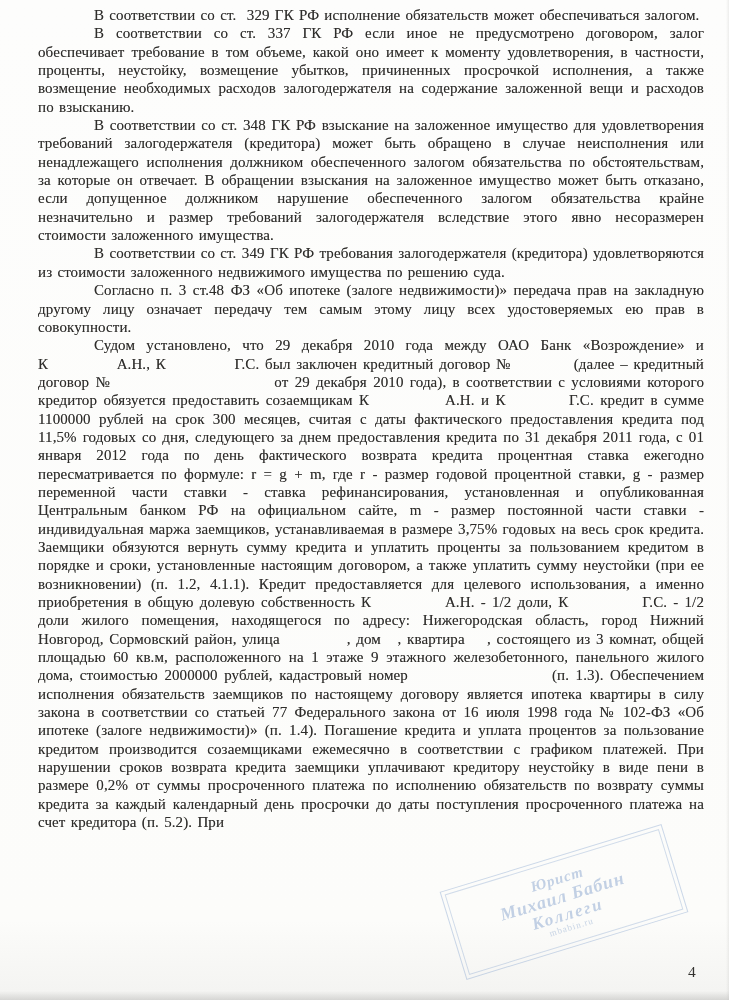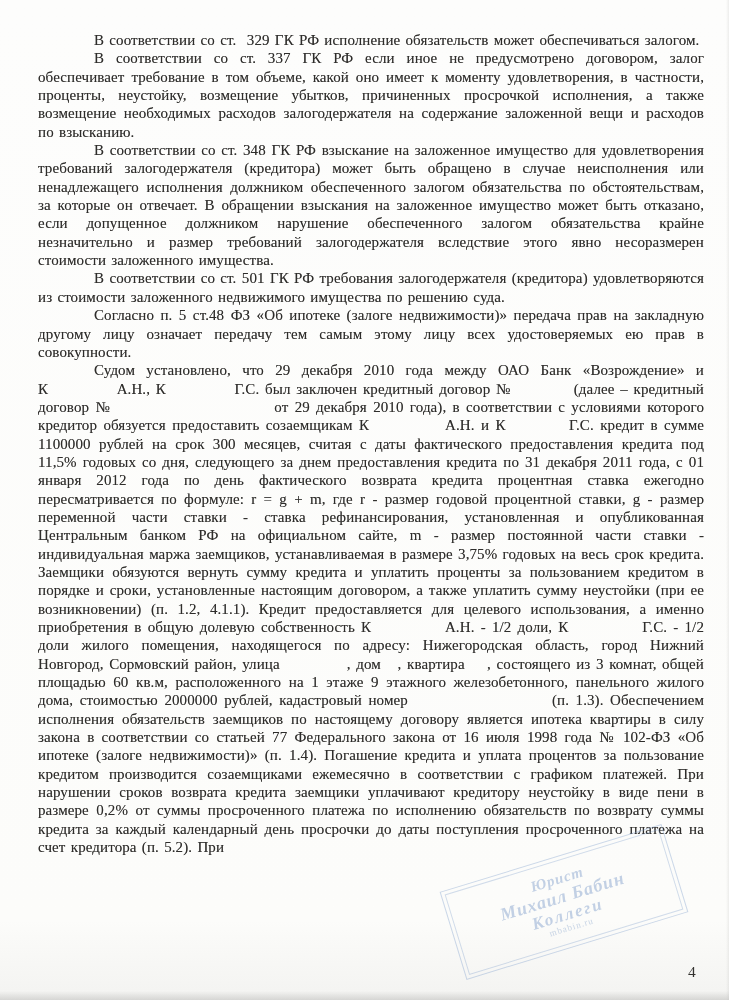--- a/index.html
+++ b/index.html
@@ -10,21 +10,21 @@
     overflow: hidden;
   }
   .page {
     position: relative;
     width: 729px; height: 1000px;
     background: linear-gradient(180deg, #fdfdfc 0%, #fcfcfa 92%, #f3f3f1 100%);
     overflow: hidden;
   }
   .content {
     position: absolute;
-    left: 38px; top: 31px;
+    left: 38px; top: 6px;
     width: 666px;
     font-size: 15px;
     line-height: 18.35px;
     color: #2e2d2b;
     text-align: justify;
     word-spacing: 1.4px;
     letter-spacing: 0.1px;
     text-shadow: 0 0 0.6px rgba(46,45,43,0.45);
   }
   .content p { margin: 0; text-indent: 56px; }
@@ -74,22 +74,22 @@
 </style>
 </head>
 <body>
 
 <div class="page">
 
   <div class="content">
     <p>В соответствии со ст.&nbsp; 329 ГК РФ исполнение обязательств может обеспечиваться залогом.</p>
     <p>В соответствии со ст. 337 ГК РФ если иное не предусмотрено договором, залог обеспечивает требование в том объеме, какой оно имеет к моменту удовлетворения, в частности, проценты, неустойку, возмещение убытков, причиненных просрочкой исполнения, а также возмещение необходимых расходов залогодержателя на содержание заложенной вещи и расходов по взысканию.</p>
     <p>В соответствии со ст. 348 ГК РФ взыскание на заложенное имущество для удовлетворения требований залогодержателя (кредитора) может быть обращено в случае неисполнения или ненадлежащего исполнения должником обеспеченного залогом обязательства по обстоятельствам, за которые он отвечает. В обращении взыскания на заложенное имущество может быть отказано, если допущенное должником нарушение обеспеченного залогом обязательства крайне незначительно и размер требований залогодержателя вследствие этого явно несоразмерен стоимости заложенного имущества.</p>
-    <p>В соответствии со ст. 501 ГК РФ требования залогодержателя (кредитора) удовлетворяются из стоимости заложенного недвижимого имущества по решению суда.</p>
-    <p>Согласно п. 5 ст.48 ФЗ «Об ипотеке (залоге недвижимости)» передача прав на закладную другому лицу означает передачу тем самым этому лицу всех удостоверяемых ею прав в совокупности.</p>
+    <p>В соответствии со ст. 349 ГК РФ требования залогодержателя (кредитора) удовлетворяются из стоимости заложенного недвижимого имущества по решению суда.</p>
+    <p>Согласно п. 3 ст.48 ФЗ «Об ипотеке (залоге недвижимости)» передача прав на закладную другому лицу означает передачу тем самым этому лицу всех удостоверяемых ею прав в совокупности.</p>
     <p>Судом установлено, что 29 декабря 2010 года между ОАО Банк «Возрождение» и К&nbsp;&nbsp;&nbsp;&nbsp;&nbsp;&nbsp;&nbsp;&nbsp;&nbsp;&nbsp;&nbsp;&nbsp;А.Н., К&nbsp;&nbsp;&nbsp;&nbsp;&nbsp;&nbsp;&nbsp;&nbsp;&nbsp;&nbsp;&nbsp;&nbsp;Г.С. был заключен кредитный договор №&nbsp;&nbsp;&nbsp;&nbsp;&nbsp;&nbsp;&nbsp;&nbsp;&nbsp;&nbsp; (далее – кредитный договор №&nbsp;&nbsp;&nbsp;&nbsp;&nbsp;&nbsp;&nbsp;&nbsp;&nbsp;&nbsp;&nbsp;&nbsp;&nbsp;&nbsp;&nbsp;&nbsp;&nbsp;&nbsp;&nbsp;&nbsp;&nbsp;&nbsp;&nbsp;&nbsp;&nbsp;&nbsp;от 29 декабря 2010 года), в соответствии с условиями которого кредитор обязуется предоставить созаемщикам К&nbsp;&nbsp;&nbsp;&nbsp;&nbsp;&nbsp;&nbsp;&nbsp;&nbsp;&nbsp;&nbsp;&nbsp;А.Н. и К&nbsp;&nbsp;&nbsp;&nbsp;&nbsp;&nbsp;&nbsp;&nbsp;&nbsp;&nbsp;Г.С. кредит в сумме 1100000 рублей на срок 300 месяцев, считая с даты фактического предоставления кредита под 11,5% годовых со дня, следующего за днем предоставления кредита по 31 декабря 2011 года, с 01 января 2012 года по день фактического возврата кредита процентная ставка ежегодно пересматривается по формуле: r = g + m, где r - размер годовой процентной ставки, g - размер переменной части ставки - ставка рефинансирования, установленная и опубликованная Центральным банком РФ на официальном сайте, m - размер постоянной части ставки - индивидуальная маржа заемщиков, устанавливаемая в размере 3,75% годовых на весь срок кредита. Заемщики обязуются вернуть сумму кредита и уплатить проценты за пользованием кредитом в порядке и сроки, установленные настоящим договором, а также уплатить сумму неустойки (при ее возникновении) (п. 1.2, 4.1.1). Кредит предоставляется для целевого использования, а именно приобретения в общую долевую собственность К&nbsp;&nbsp;&nbsp;&nbsp;&nbsp;&nbsp;&nbsp;&nbsp;&nbsp;&nbsp;&nbsp;&nbsp;А.Н. - 1/2 доли, К&nbsp;&nbsp;&nbsp;&nbsp;&nbsp;&nbsp;&nbsp;&nbsp;&nbsp;&nbsp;&nbsp;&nbsp;Г.С. - 1/2 доли жилого помещения, находящегося по адресу: Нижегородская область, город Нижний Новгород, Сормовский район, улица&nbsp;&nbsp;&nbsp;&nbsp;&nbsp;&nbsp;&nbsp;&nbsp;&nbsp;&nbsp;&nbsp;&nbsp;, дом&nbsp;&nbsp;&nbsp;, квартира&nbsp;&nbsp;&nbsp;&nbsp;, состоящего из 3 комнат, общей площадью 60 кв.м, расположенного на 1 этаже 9 этажного железобетонного, панельного жилого дома, стоимостью 2000000 рублей, кадастровый номер&nbsp;&nbsp;&nbsp;&nbsp;&nbsp;&nbsp;&nbsp;&nbsp;&nbsp;&nbsp;&nbsp;&nbsp;&nbsp;&nbsp;&nbsp;&nbsp;&nbsp;&nbsp;&nbsp;&nbsp;&nbsp;&nbsp;(п. 1.3). Обеспечением исполнения обязательств заемщиков по настоящему договору является ипотека квартиры в силу закона в соответствии со статьей 77 Федерального закона от 16 июля 1998 года № 102-ФЗ «Об ипотеке (залоге недвижимости)» (п. 1.4). Погашение кредита и уплата процентов за пользование кредитом производится созаемщиками ежемесячно в соответствии с графиком платежей. При нарушении сроков возврата кредита заемщики уплачивают кредитору неустойку в виде пени в размере 0,2% от суммы просроченного платежа по исполнению обязательств по возврату суммы кредита за каждый календарный день просрочки до даты поступления просроченного платежа на счет кредитора (п. 5.2). При</p>
   </div>
 
   <div class="watermark">
     <div class="wm-frame">
       <div class="wm-line1">Юрист</div>
       <div class="wm-line2">Михаил Бабин</div>
       <div class="wm-line3">Коллеги</div>
       <div class="wm-line4">mbabin.ru</div>
     </div>

